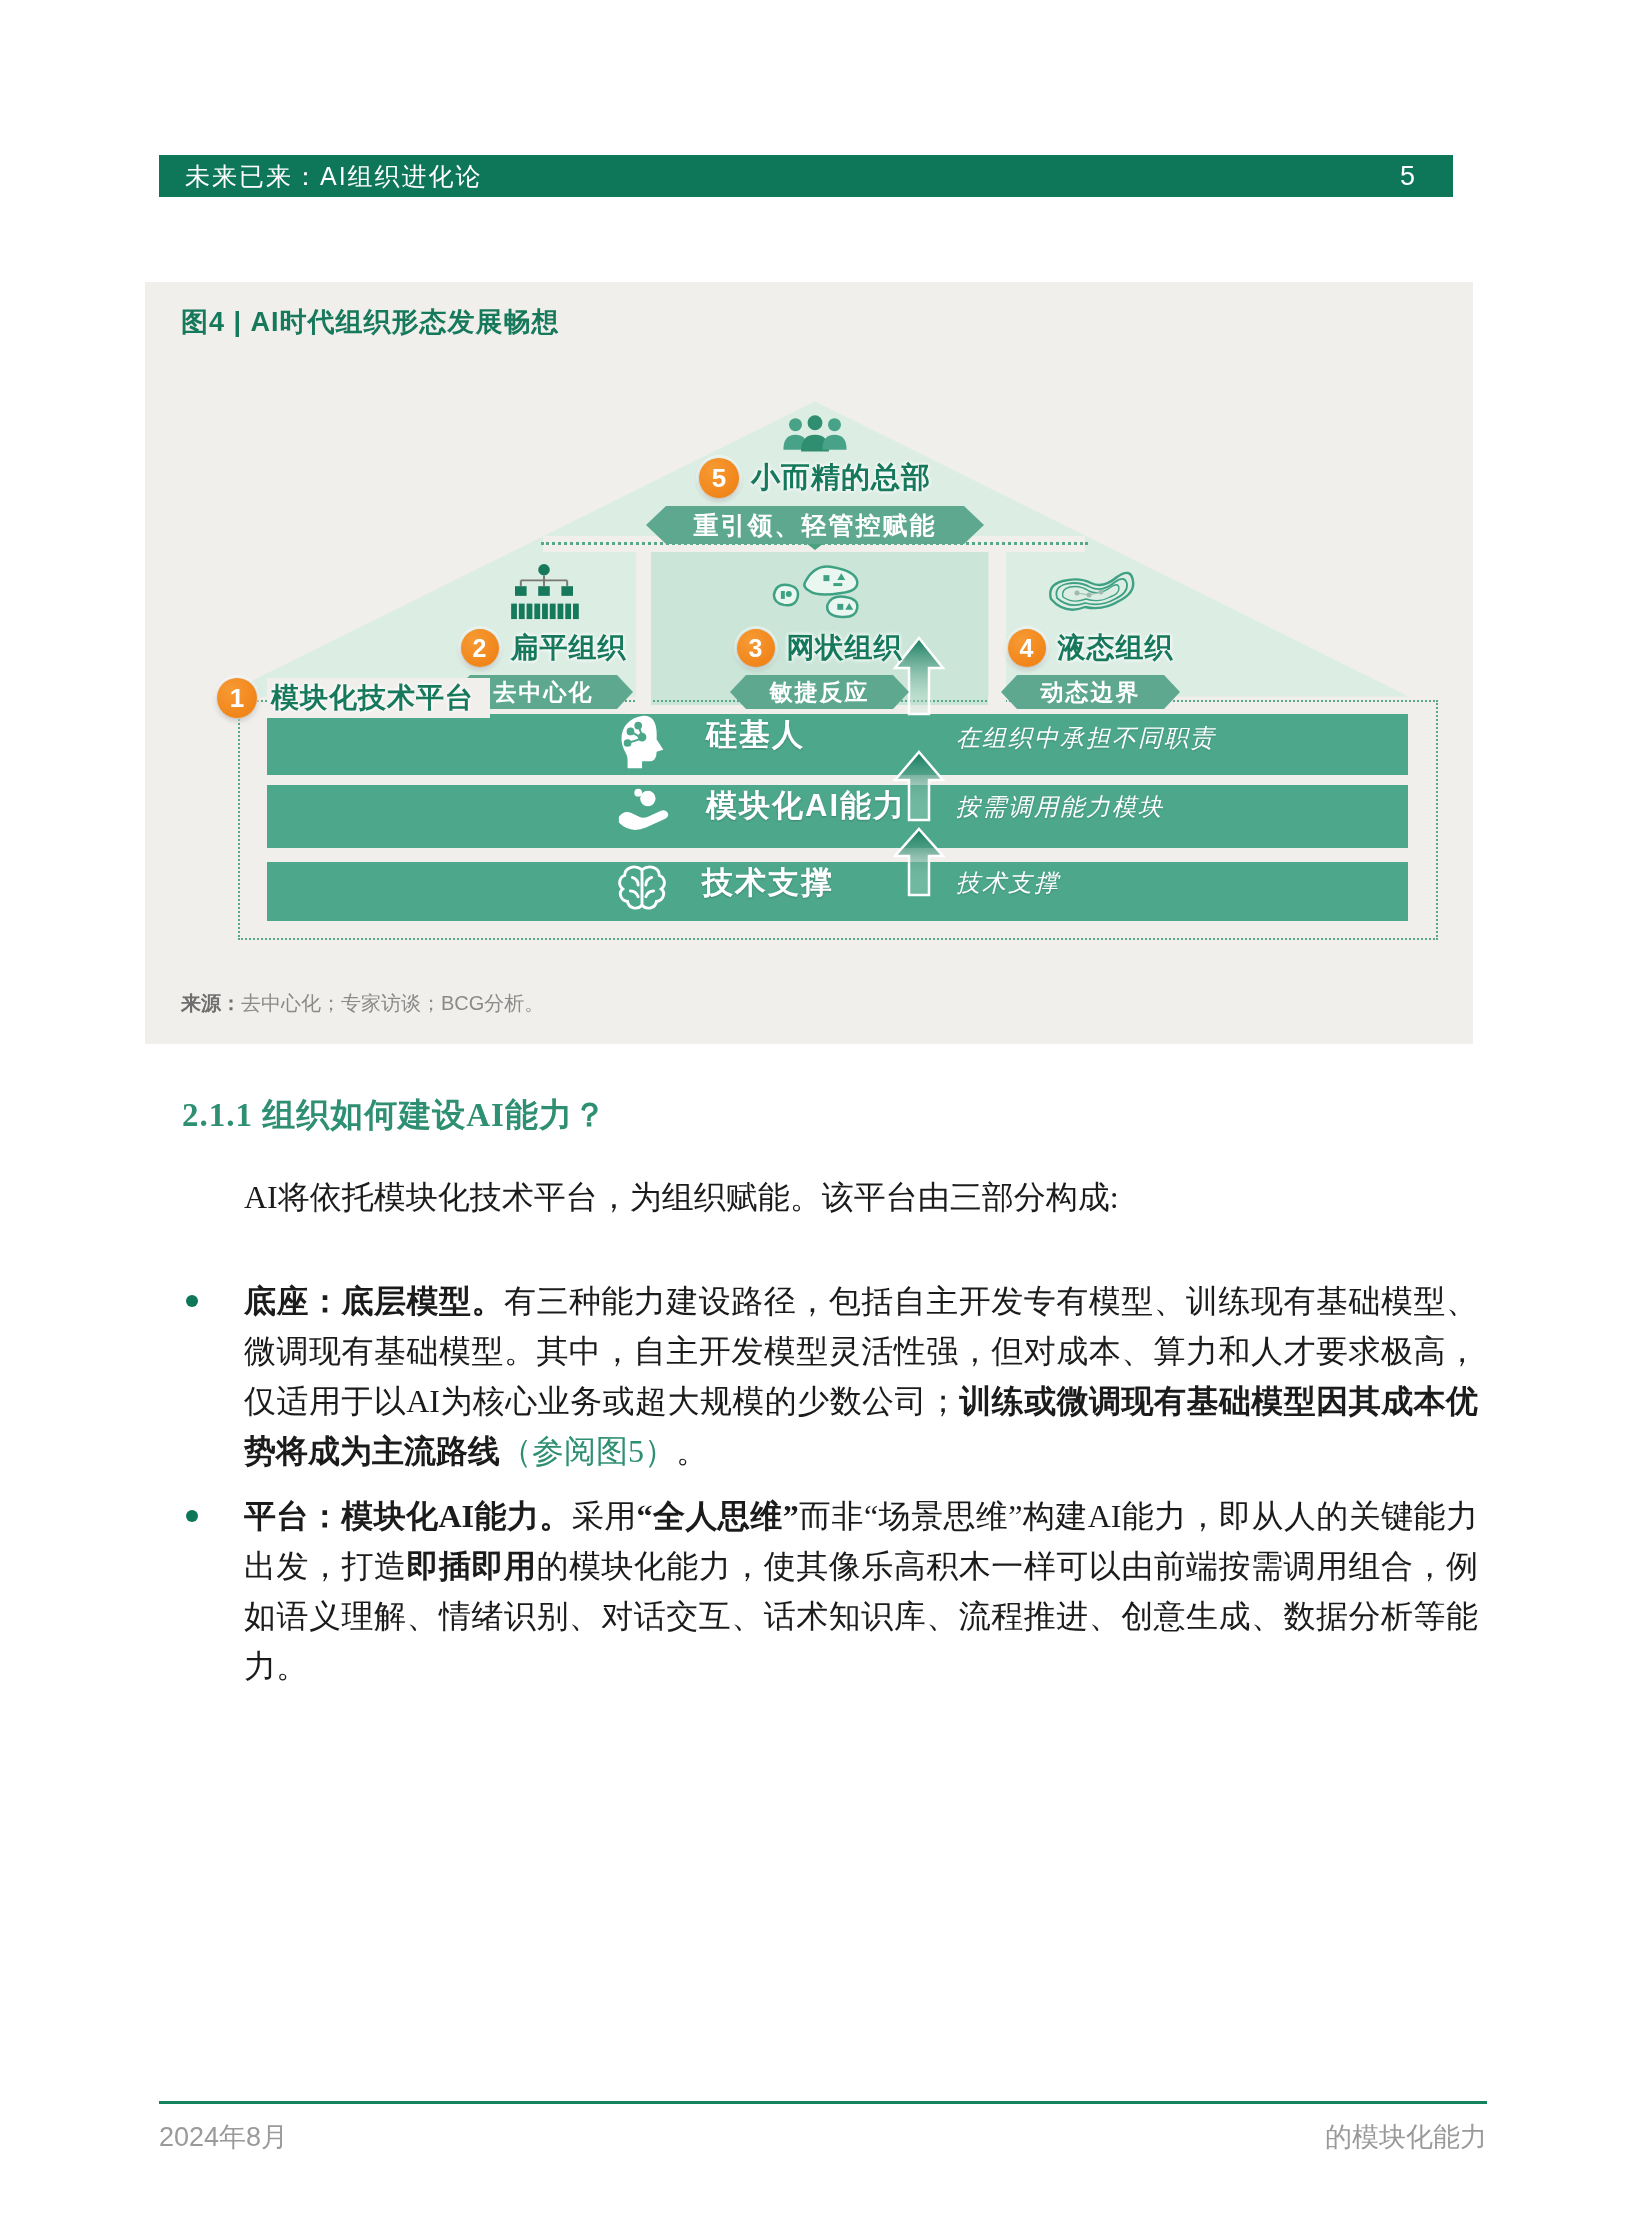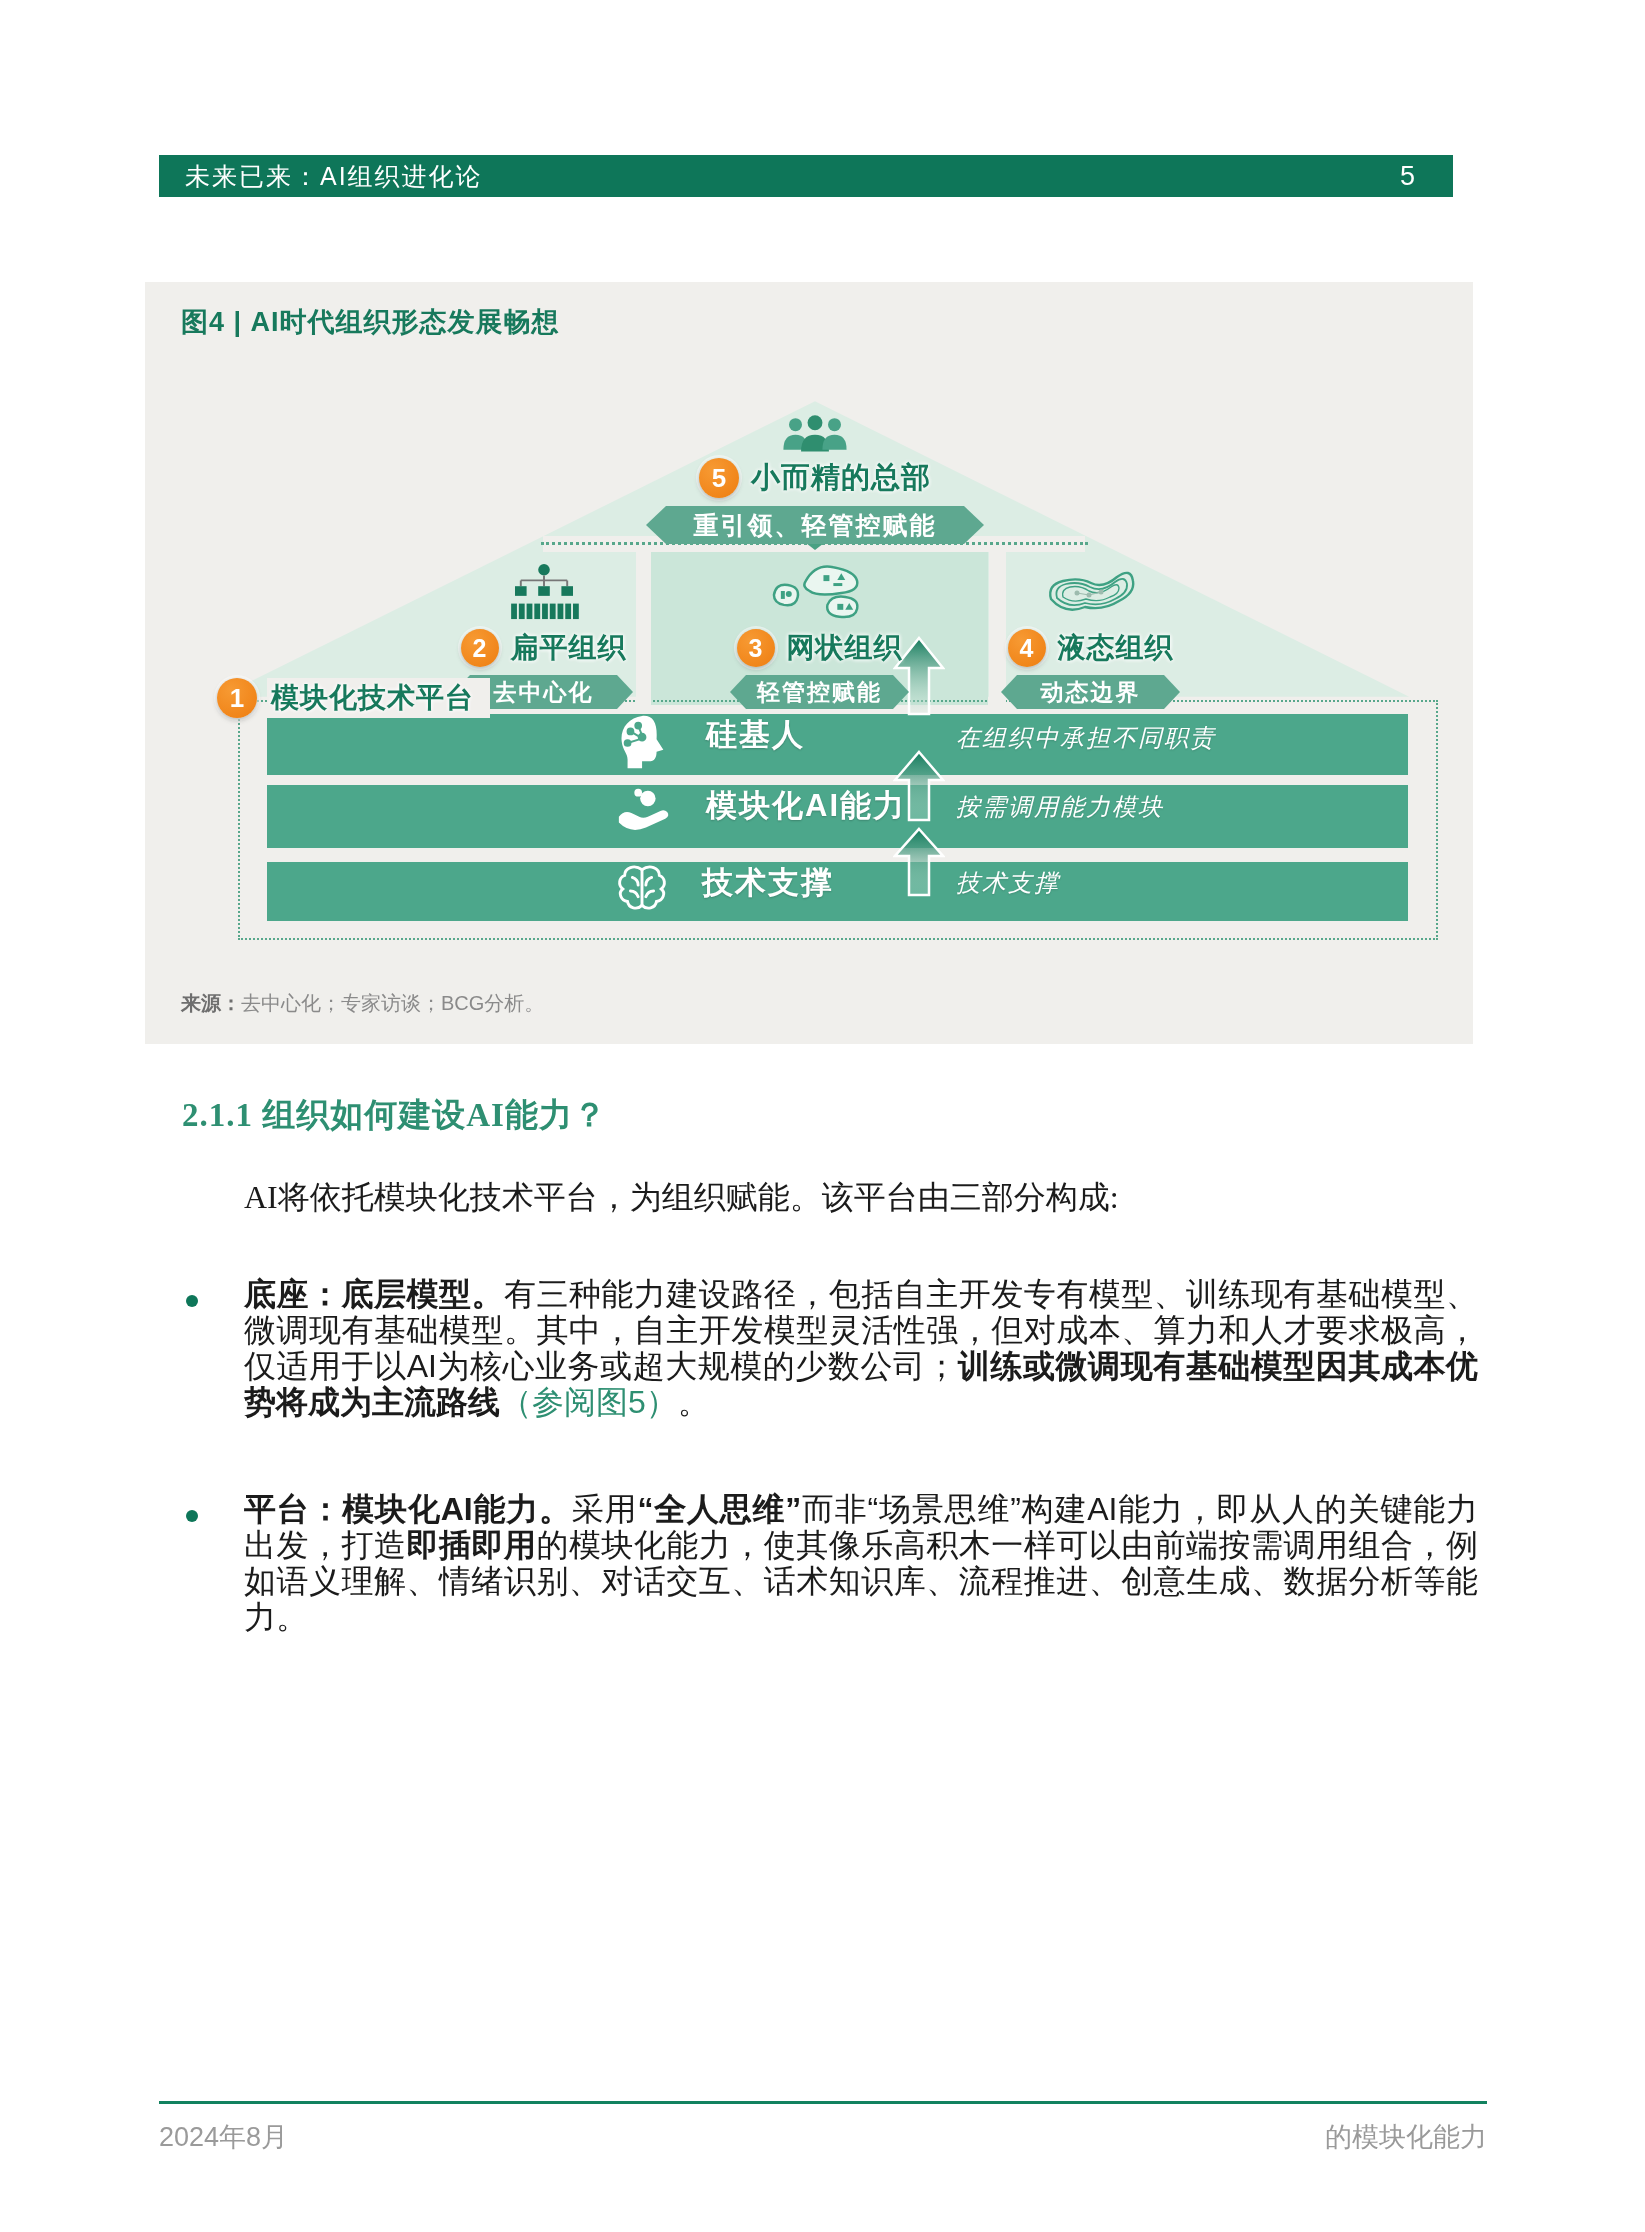--- a/index.html
+++ b/index.html
@@ -64,22 +64,22 @@
   .fig-source{position:absolute;left:36px;top:708px;font-size:20px;color:#8A8A8A;}
   .fig-source b{color:#6E6E6E;}
 
   
   .sec-heading{position:absolute;left:182px;top:1093px;margin:0;font-family:"Liberation Serif",serif;
                font-size:33px;font-weight:bold;color:#2E8F72;letter-spacing:1px;}
   .intro{position:absolute;left:244px;top:1172px;margin:0;width:1234px;
          font-family:"Liberation Serif",serif;font-size:32px;color:#1B1B1B;line-height:50px;}
   .bullet{position:absolute;left:186px;width:1294px;display:flex;}
   .bullet .dot{width:12px;height:12px;border-radius:50%;background:#0E7659;margin-top:19px;flex:0 0 auto;}
-  .bullet .btext{margin:0 0 0 46px;width:1234px;font-family:Liberation Sans, sans-serif;
-                 font-size:32px;color:#1B1B1B;line-height:36px;text-align:justify;}
+  .bullet .btext{margin:0 0 0 46px;width:1234px;font-family:Liberation Serif, serif;
+                 font-size:32px;color:#1B1B1B;line-height:50px;text-align:justify;}
   .bullet-1{top:1276px;} .bullet-2{top:1491px;} .bullet-3{top:1703px;}
   .rt-b{font-weight:bold;}
   .rt-g{color:#2E8F72;}
 
   
   .footer-line{position:absolute;left:159px;top:2101px;width:1328px;height:3px;background:#12825F;}
   .footer-date{position:absolute;left:159px;top:2119px;font-size:27px;color:#9A9A9A;}
   .footer-company{position:absolute;left:159px;top:2119px;width:1328px;text-align:right;font-size:27px;color:#9A9A9A;}
 </style>
 </head>
@@ -165,21 +165,21 @@
               <circle cx="21" cy="33" r="3"></circle>
             <rect x="70" y="43" width="6" height="6"></rect>
               <path d="M82 42 l4 7 h-8 Z"></path>
           </g>
         </svg>
       </div>
       <div class="name-row">
         <div class="num num-sm">3</div>
         <div class="org-name">网状组织</div>
       </div>
-      <div class="banner banner-sm">轻管控赋能</div>
+      <div class="banner banner-sm">敏捷反应</div>
     </div>
 
     <div class="panel" style="left:836px;">
       <div class="panel-icon">
         <svg width="92" height="56" viewBox="0 0 92 56" style="color:#3EA183;" fill="none" stroke="currentColor">
           <path d="M6 34 Q2 20 18 16 Q34 12 46 18 Q58 24 72 12 Q86 2 88 16 Q90 28 74 36 Q58 46 40 42 Q20 50 6 34 Z" stroke-width="2.4"></path>
           <path d="M12 33 Q9 22 21 19 Q34 16 45 22 Q57 28 70 17 Q80 10 82 19 Q83 28 70 34 Q56 42 40 38 Q24 44 12 33 Z" stroke-width="1.8"></path>
           <path d="M18 32 Q16 24 25 22 Q35 20 44 26 Q54 31 66 22 Q73 17 74 23 Q74 29 65 32 Q54 38 41 34 Q28 39 18 32 Z" stroke-width="1.4"></path>
           <g fill="#9DBBAE" stroke="none">
             <circle cx="32" cy="28" r="2.5"></circle>

